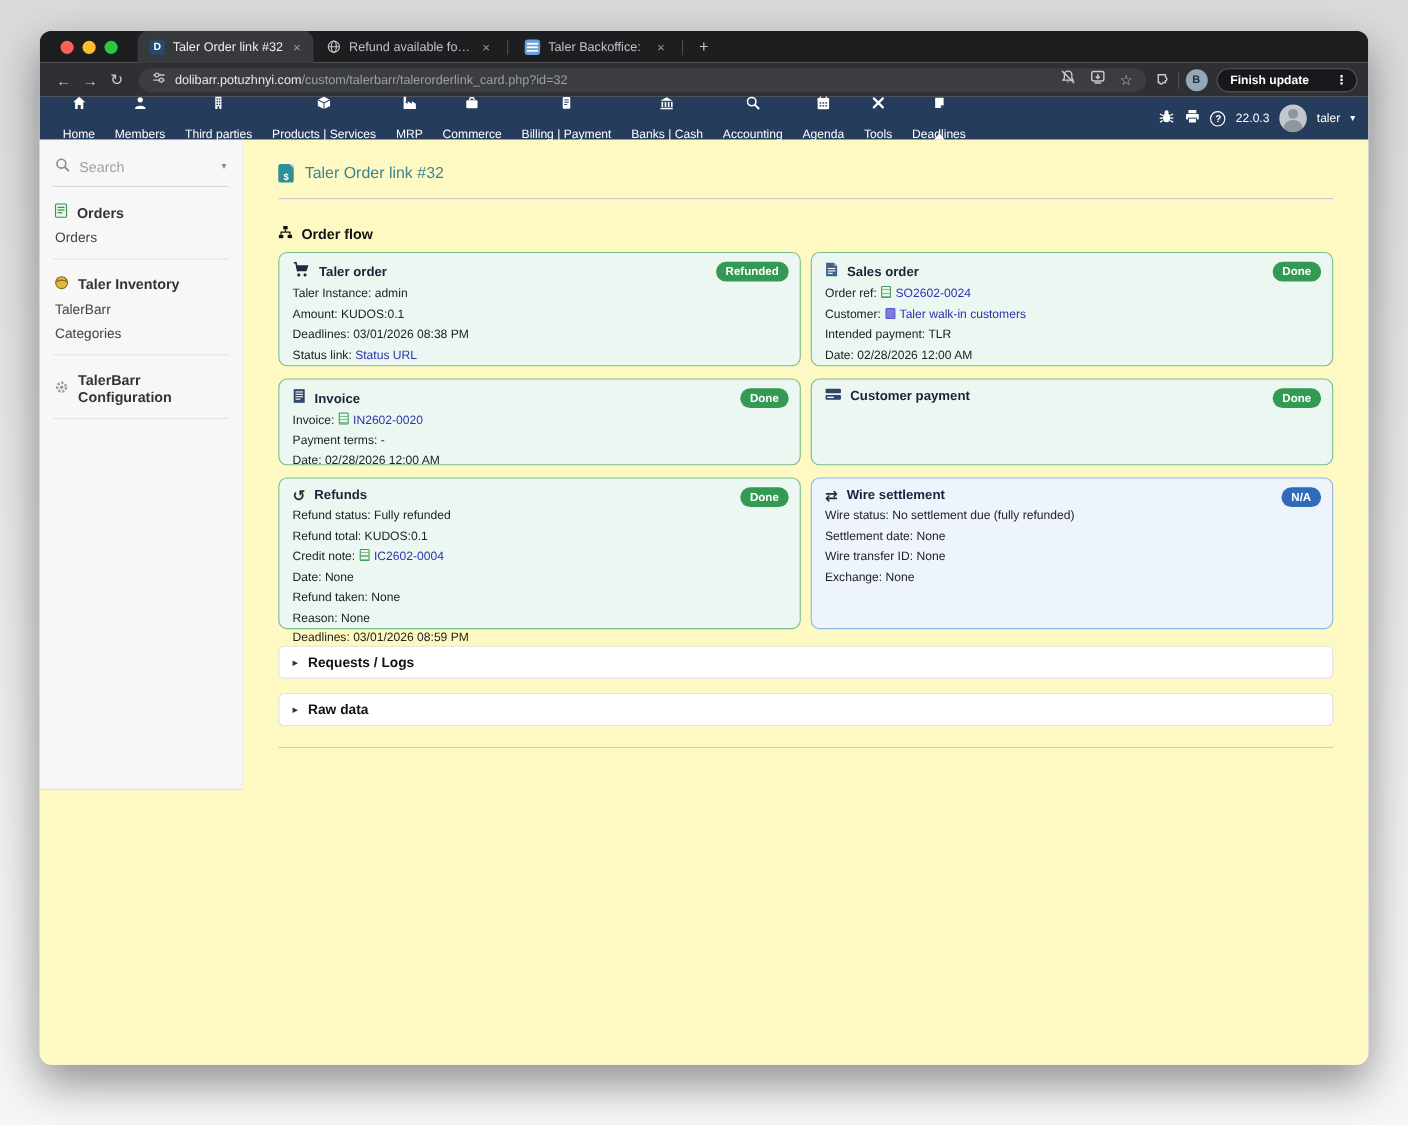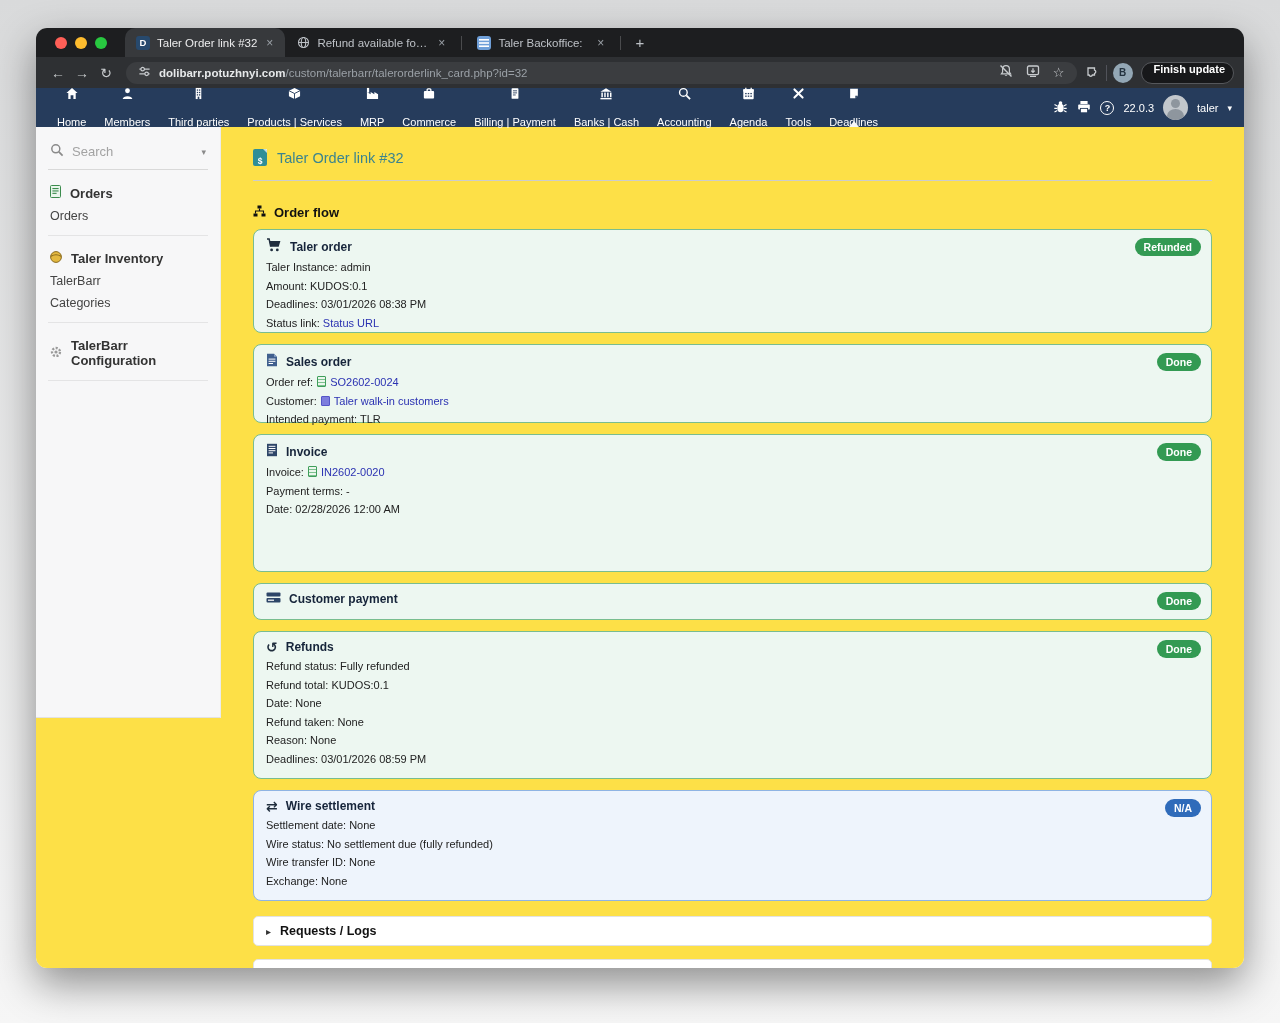--- a/index.html
+++ b/index.html
@@ -28,48 +28,48 @@
   .fav-d { background:#27496d; color:#fff; font-weight:bold; font-size:9.5px; }
   .fav-back { background:#6f9fd8; }
   .newtab { color:#bdc1c6; font-size:15px; margin:0 0 6px 10px; align-self:flex-end; }
 
   
   .toolbar { height:31px; background:#2e3033; display:flex; align-items:center; padding:0 10px; flex:0 0 31px; }
   .nav-btn { color:#c8cbce; font-size:14px; width:24px; text-align:center; }
   .urlbar { flex:1; height:22px; background:#3b3d40; border-radius:11px; margin:0 8px;
     display:flex; align-items:center; padding:0 12px; gap:8px; }
   .url-text { flex:1; font-size:11.5px; color:#9aa0a6; white-space:nowrap; overflow:hidden; }
-  .url-text b { color:#e7e9ea; font-weight:bold;margin-top:16px; }
+  .url-text b { color:#e7e9ea; font-weight:normal;margin-top:16px; }
   .url-ico { color:#c8cbce; }
   .pill-icons { display:flex; gap:13px; align-items:center; }
   .avatar-b { width:20px; height:20px; border-radius:50%; background:#93a7b5; color:#23323e;
     font-size:10px; font-weight:bold; display:flex; align-items:center; justify-content:center; }
   .update-chip { background:#17181a; border:1px solid #55575b; color:#fff; border-radius:12px;
     height:22px; padding:0 8px 0 12px; font-size:11px; font-weight:bold;
-    display:flex; align-items:center; gap:24px; margin-left:8px;flex-direction:column; }
+    display:flex; align-items:center; gap:24px; margin-left:8px; }
   .vsep { width:1px; height:16px; background:#515ald; background:#51535a; margin:0 6px; }
 
   
   .dolinav { height:39px; background:#263c5c; display:flex; align-items:center; padding:0 12px; flex:0 0 39px; }
   .nav-item { position:relative; height:39px; display:flex; flex-direction:column; align-items:center;
     justify-content:center; gap:16px; padding:0 9px; color:#fff; }
   .nav-item .nav-label { font-size:11px; white-space:nowrap; }
   .nav-item svg { display:block; }
   .nav-caret { position:absolute; bottom:0; left:50%; margin-left:-5px; width:0; height:0;
     border-left:5px solid transparent; border-right:5px solid transparent; border-bottom:6px solid #f7f7f8; }
   .nav-right { margin-left:auto; display:flex; align-items:center; gap:9px; color:#fff; font-size:11px; }
   .help-circle { width:14px; height:14px; border-radius:50%; border:1.4px solid #fff; font-size:9px;
     font-weight:bold; display:flex; align-items:center; justify-content:center; }
   .user-avatar { width:25px; height:25px; border-radius:50%; background:#c2c7cc; overflow:hidden; position:relative; }
   .user-avatar .head { position:absolute; top:4px; left:8px; width:9px; height:9px; border-radius:50%; background:#8e969e; }
   .user-avatar .bodyp { position:absolute; top:14px; left:4px; width:17px; height:14px; border-radius:50%; background:#8e969e; }
   .user-caret { font-size:9px; }
 
   
-  .body-row { flex:1; display:flex; background:#fde047; overflow:hidden; }
+  .body-row { flex:1; display:flex; background:#fef9c3; overflow:hidden; }
   .sidebar { width:185px; flex:0 0 185px; background:#f7f7f8; height:591px;
     border-right:1px solid #ececec; border-bottom:1px solid #e2e2e2; font-size:12.5px; }
   .search-row { display:flex; align-items:center; gap:8px; margin:0 12px; padding:16px 2px 9px 2px;
     border-bottom:1px solid #d9d9d9; }
   .search-row .ph { color:#a3a3a3; font-size:13px; flex:1; }
   .search-caret { color:#8a8a8a; font-size:9px; }
   .side-sec-title { display:flex; align-items:center; gap:9px; font-weight:bold; color:#333;
     font-size:13px; margin:15px 14px 7px 14px; }
   .side-link { margin:8px 14px; color:#444; }
   .side-div { border:none; border-top:1px solid #e4e4e5; margin:12px 12px 0 12px; }
@@ -79,21 +79,21 @@
   .page-head { display:flex; align-items:center; gap:10px; }
   .title-ico { width:14px; height:17px; background:#2f8e96; border-radius:2px; position:relative;
     color:#fff; font-size:8.5px; font-weight:bold; display:flex; align-items:flex-end; justify-content:center; }
   .title-ico::after { content:""; position:absolute; top:0; right:0; border-style:solid;
     border-width:0 4px 4px 0; border-color:transparent #fff transparent transparent; opacity:.7; }
   .page-title { color:#3b848e; font-size:14.5px; font-weight:500; }
   .head-div { border:none; border-top:1px solid #ccc; margin-top:14px; }
   .flow-head { margin-top:24px; display:flex; align-items:center; gap:8px;
     font-weight:bold; font-size:13px; color:#111; }
 
-  .cards { display:grid; grid-template-columns:1fr; grid-template-rows:104px 79px 138px;
+  .cards { display:grid; grid-template-columns:1fr 1fr; grid-template-rows:104px 79px 138px;
     column-gap:9px; row-gap:11px; margin-top:9px; }
   .card { border-radius:8px; padding:8px 12px; position:relative; font-size:11px; border:1px solid; }
   .card.green { background:#edf7f1; border-color:#79bd8f; }
   .card.blue  { background:#eef4fc; border-color:#8fb4e3; }
   .card-head { display:flex; align-items:center; gap:8px; font-weight:bold; font-size:12px;
     color:#16243a; margin-bottom:5px; }
   .glyph-ico { font-size:14px; font-weight:bold; color:#1f2d3d; line-height:1; }
   .badge { position:absolute; top:8px; right:10px; color:#fff; font-weight:bold; font-size:10.5px;
     padding:3px 9px; border-radius:11px; }
   .badge.green { background:#339a53; } .badge.blue { background:#2f6bba; }
@@ -497,36 +497,37 @@
 
         <div class="card green">
           <div class="card-head">
             <span class="glyph-ico">↺</span>
             <span>Refunds</span>
           </div>
           <span class="badge green">Done</span>
           <div class="card-lines">
               <div class="line">Refund status: Fully refunded</div>
               <div class="line">Refund total: KUDOS:0.1</div>
+              <div class="line">Credit note: <span class="mini-icon document-green"></span><a href="#">IC2602-0004</a></div>
               <div class="line">Date: None</div>
               <div class="line">Refund taken: None</div>
               <div class="line">Reason: None</div>
               <div class="line">Deadlines: 03/01/2026 08:59 PM</div>
             </div>
         </div>
 
         <div class="card blue">
           <div class="card-head">
             <span class="glyph-ico">⇄</span>
             <span>Wire settlement</span>
           </div>
           <span class="badge blue">N/A</span>
           <div class="card-lines">
+              <div class="line">Wire status: No settlement due (fully refunded)</div>
               <div class="line">Settlement date: None</div>
-              <div class="line">Wire status: No settlement due (fully refunded)</div>
               <div class="line">Wire transfer ID: None</div>
               <div class="line">Exchange: None</div>
             </div>
         </div>
       </div>
 
       <div class="collapse-box cb1">
         <span class="collapse-arrow">▸</span>
         <span>Requests / Logs</span>
       </div>

